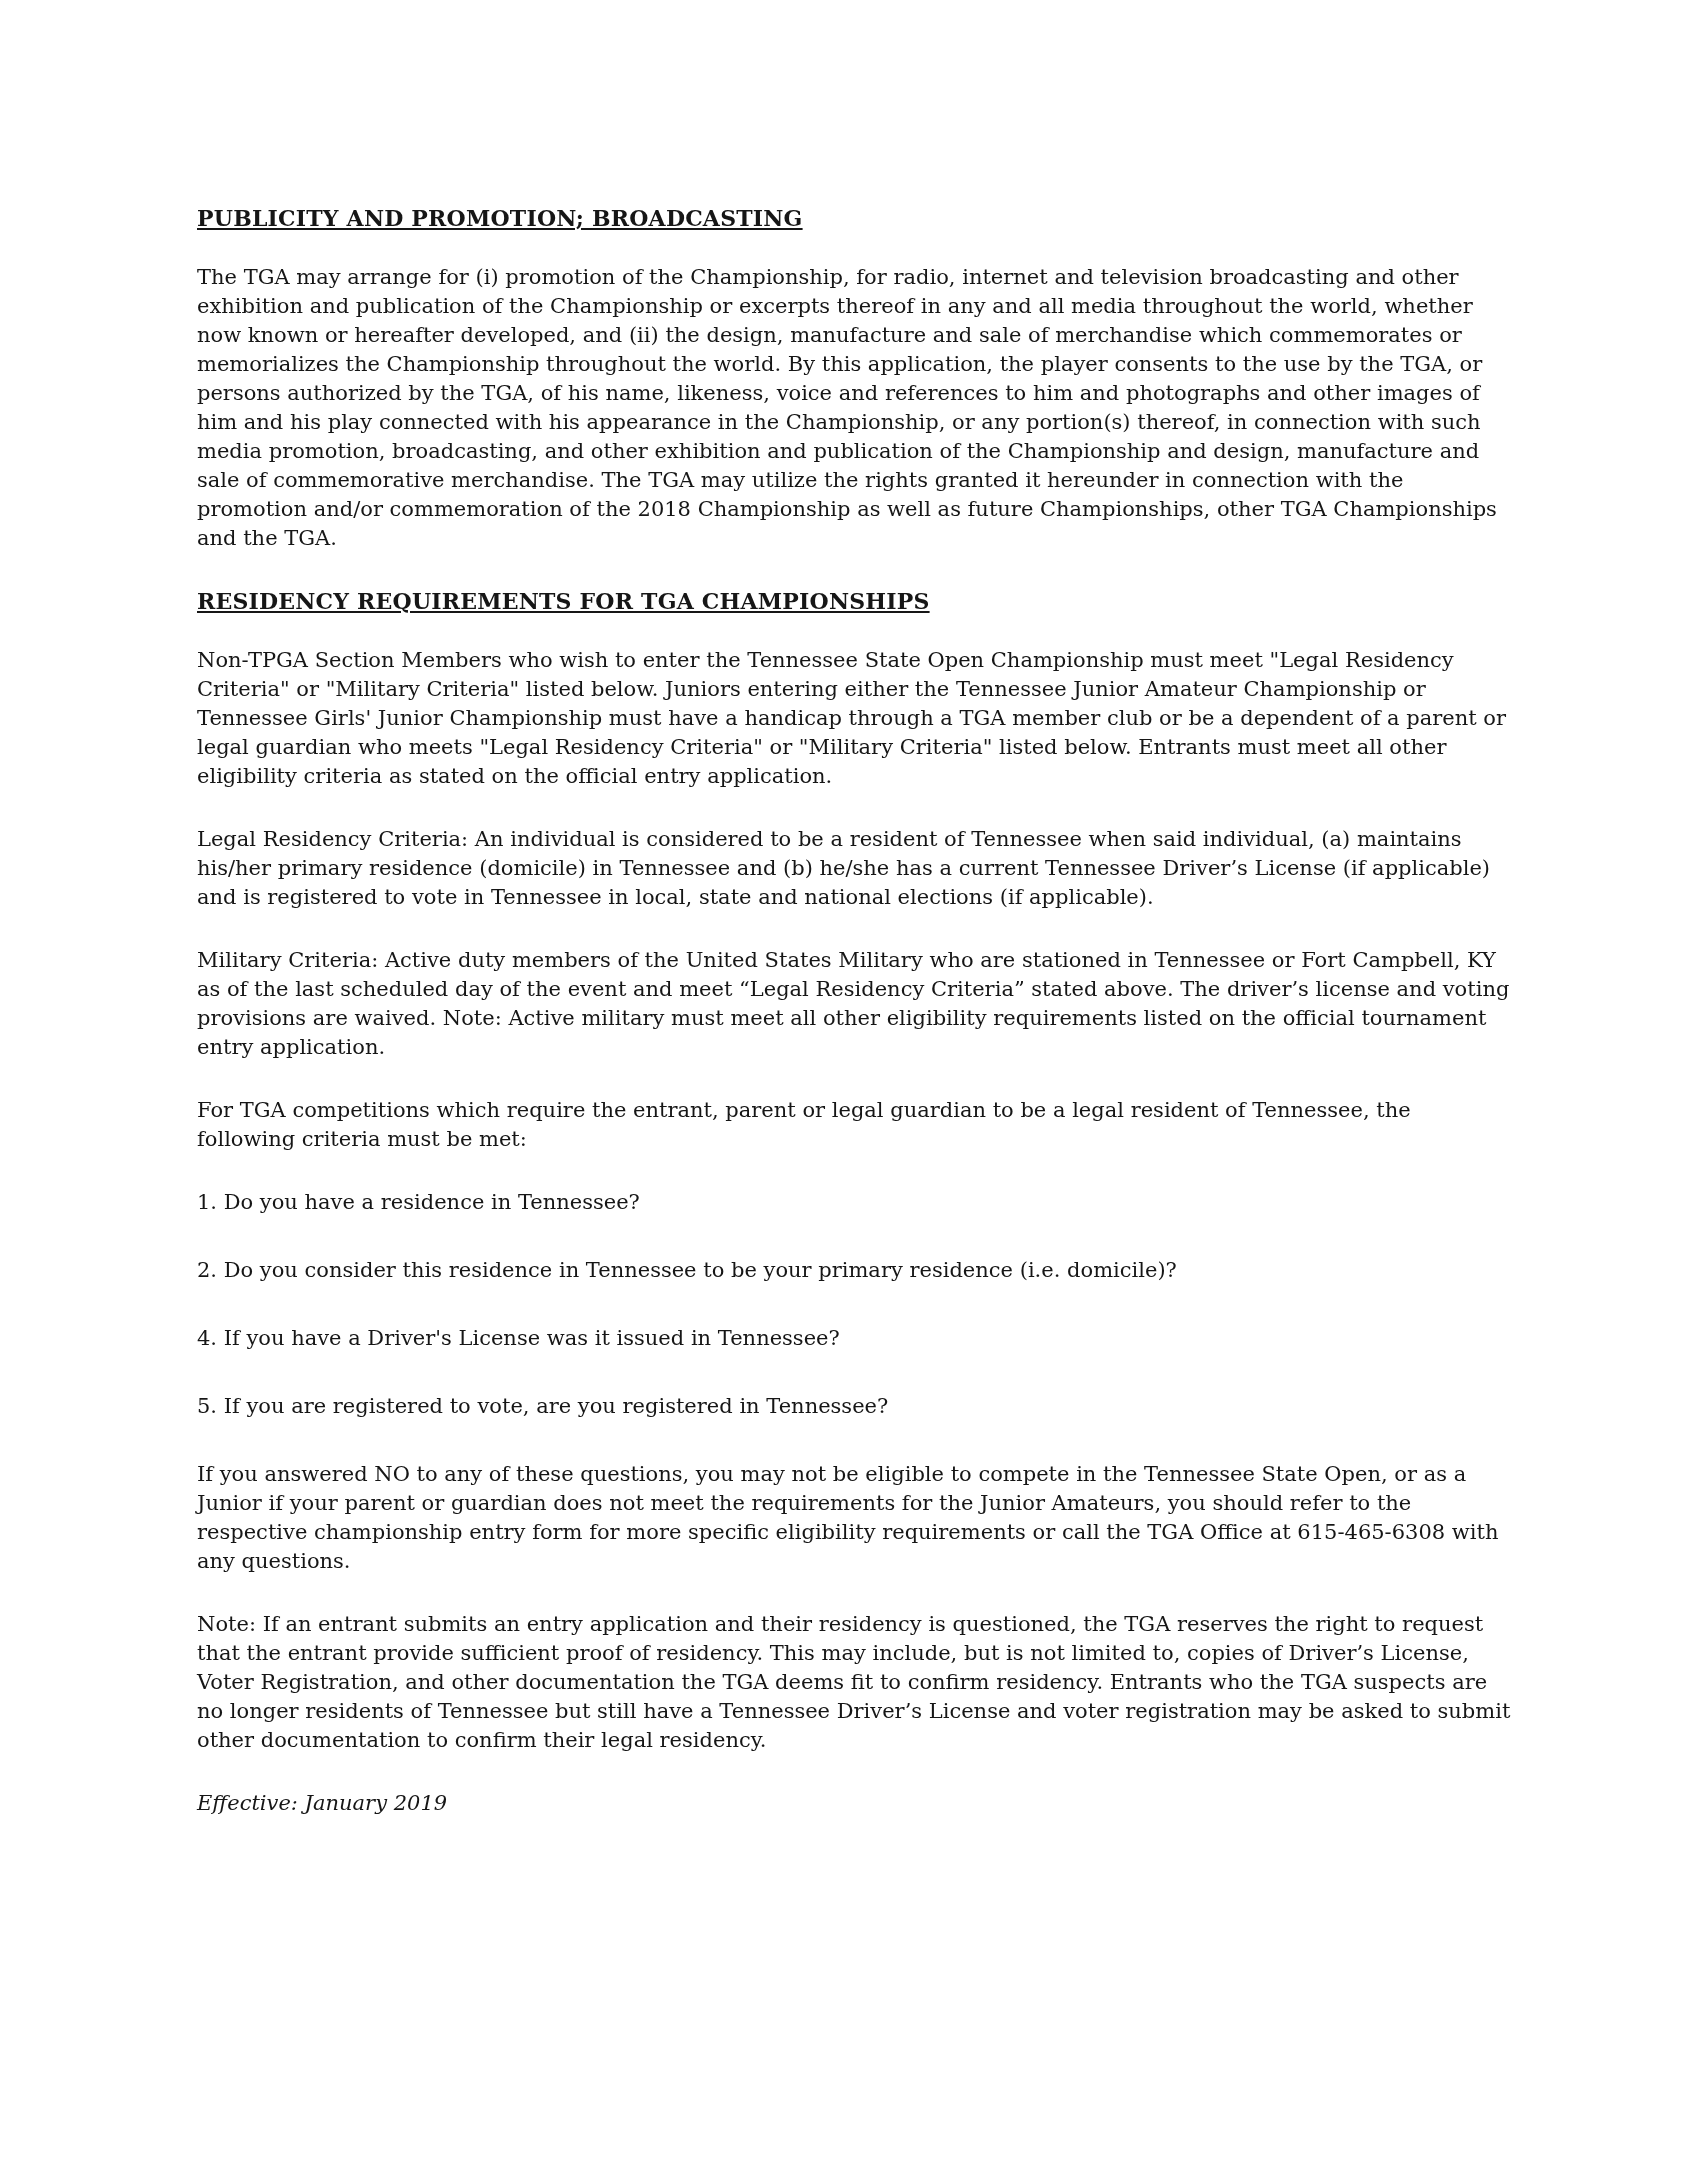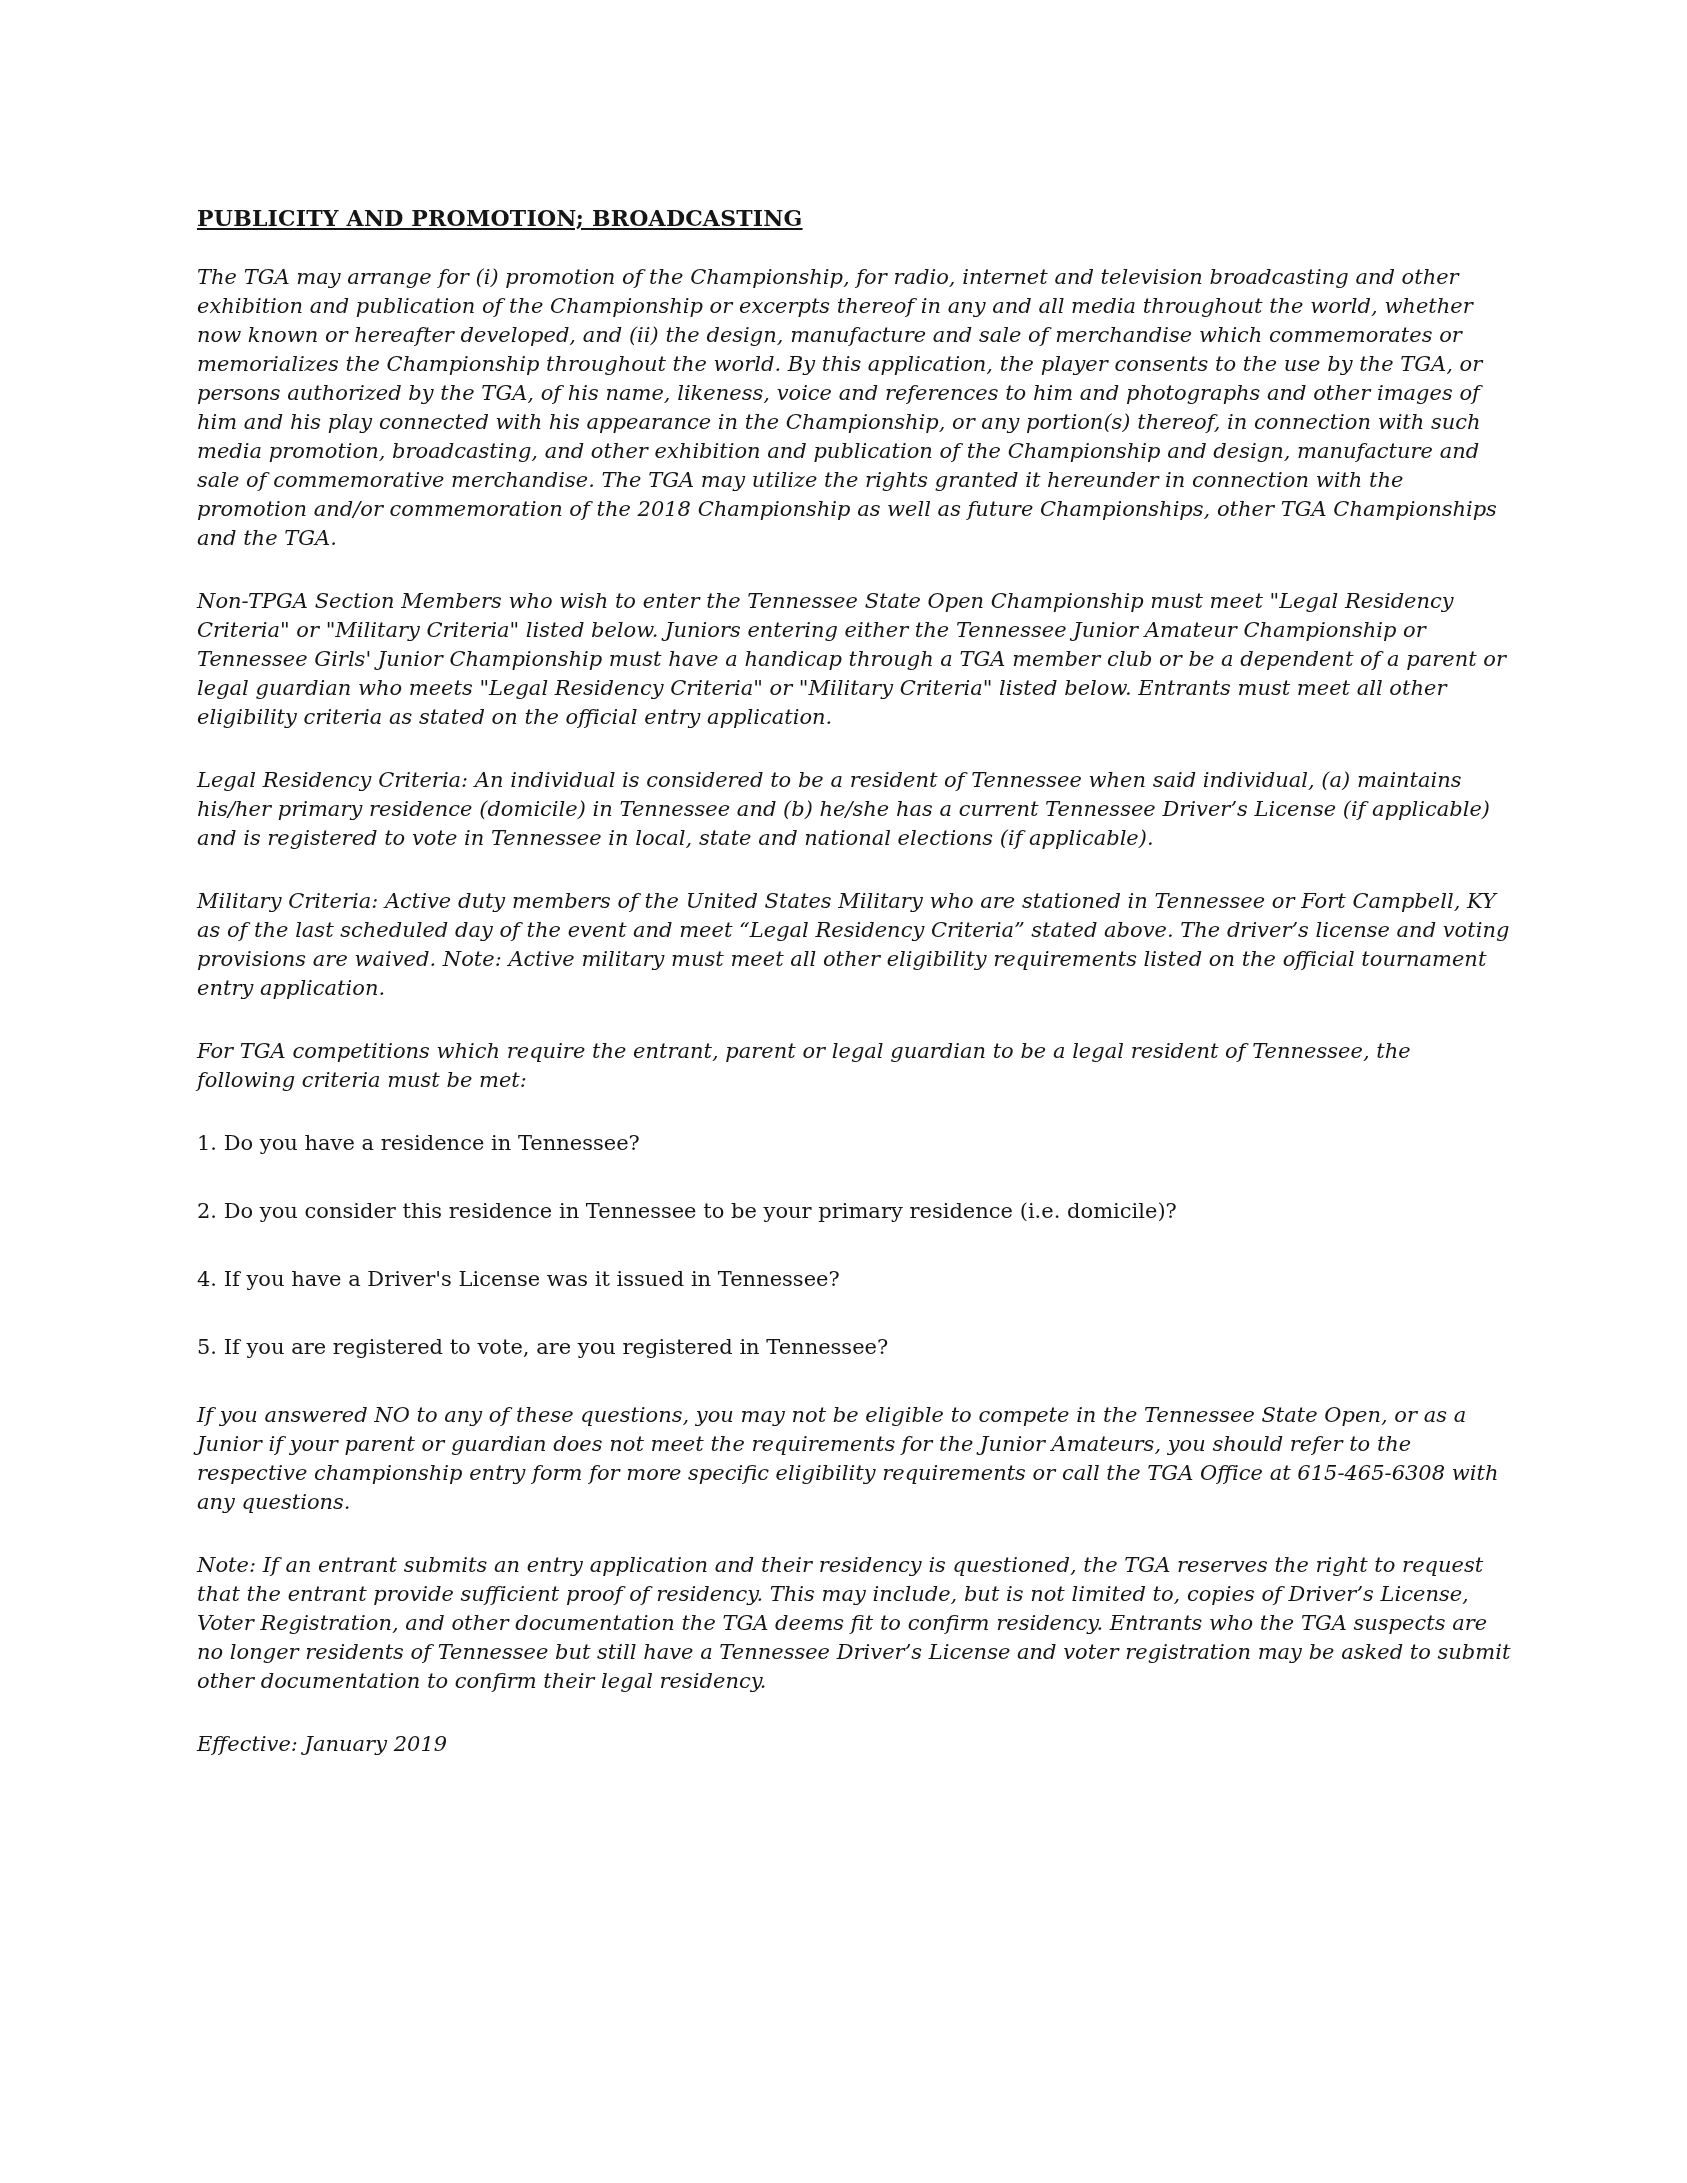--- a/index.html
+++ b/index.html
@@ -28,39 +28,39 @@
     font-weight: bold;
     text-decoration: underline;
     margin: 7px 0 30px 0;
     letter-spacing: 0.2px;
   }
   .heading.second {
     margin-top: 10px;
   }
   .para {
     margin: 0 0 34px 0;
-    font-style: italic;
   }
   .question {
     margin: 0 0 39px 0;
   }
   .effective {
     font-style: italic;
     margin: 25px 0 0 0;
   }
 </style>
 </head>
 <body>
 
 <div class="doc">
 
   <div class="heading">PUBLICITY AND PROMOTION; BROADCASTING</div>
 
   <p class="para">The TGA may arrange for (i) promotion of the Championship, for radio, internet and television broadcasting and other exhibition and publication of the Championship or excerpts thereof in any and all media throughout the world, whether now known or hereafter developed, and (ii) the design, manufacture and sale of merchandise which commemorates or memorializes the Championship throughout the world. By this application, the player consents to the use by the TGA, or persons authorized by the TGA, of his name, likeness, voice and references to him and photographs and other images of him and his play connected with his appearance in the Championship, or any portion(s) thereof, in connection with such media promotion, broadcasting, and other exhibition and publication of the Championship and design, manufacture and sale of commemorative merchandise. The TGA may utilize the rights granted it hereunder in connection with the promotion and/or commemoration of the 2018 Championship as well as future Championships, other TGA Championships and the TGA.</p>
 
+  <div class="heading second">RESIDENCY REQUIREMENTS FOR TGA CHAMPIONSHIPS</div>
 
   <p class="para">Non-TPGA Section Members who wish to enter the Tennessee State Open Championship must meet "Legal Residency Criteria" or "Military Criteria" listed below. Juniors entering either the Tennessee Junior Amateur Championship or Tennessee Girls' Junior Championship must have a handicap through a TGA member club or be a dependent of a parent or legal guardian who meets "Legal Residency Criteria" or "Military Criteria" listed below. Entrants must meet all other eligibility criteria as stated on the official entry application.</p>
 
   <p class="para">Legal Residency Criteria: An individual is considered to be a resident of Tennessee when said individual, (a) maintains his/her primary residence (domicile) in Tennessee and (b) he/she has a current Tennessee Driver’s License (if applicable) and is registered to vote in Tennessee in local, state and national elections (if applicable).</p>
 
   <p class="para">Military Criteria: Active duty members of the United States Military who are stationed in Tennessee or Fort Campbell, KY as of the last scheduled day of the event and meet “Legal Residency Criteria” stated above. The driver’s license and voting provisions are waived. Note: Active military must meet all other eligibility requirements listed on the official tournament entry application.</p>
 
   <p class="para">For TGA competitions which require the entrant, parent or legal guardian to be a legal resident of Tennessee, the following criteria must be met:</p>
 
   <p class="question">1. Do you have a residence in Tennessee?</p>

